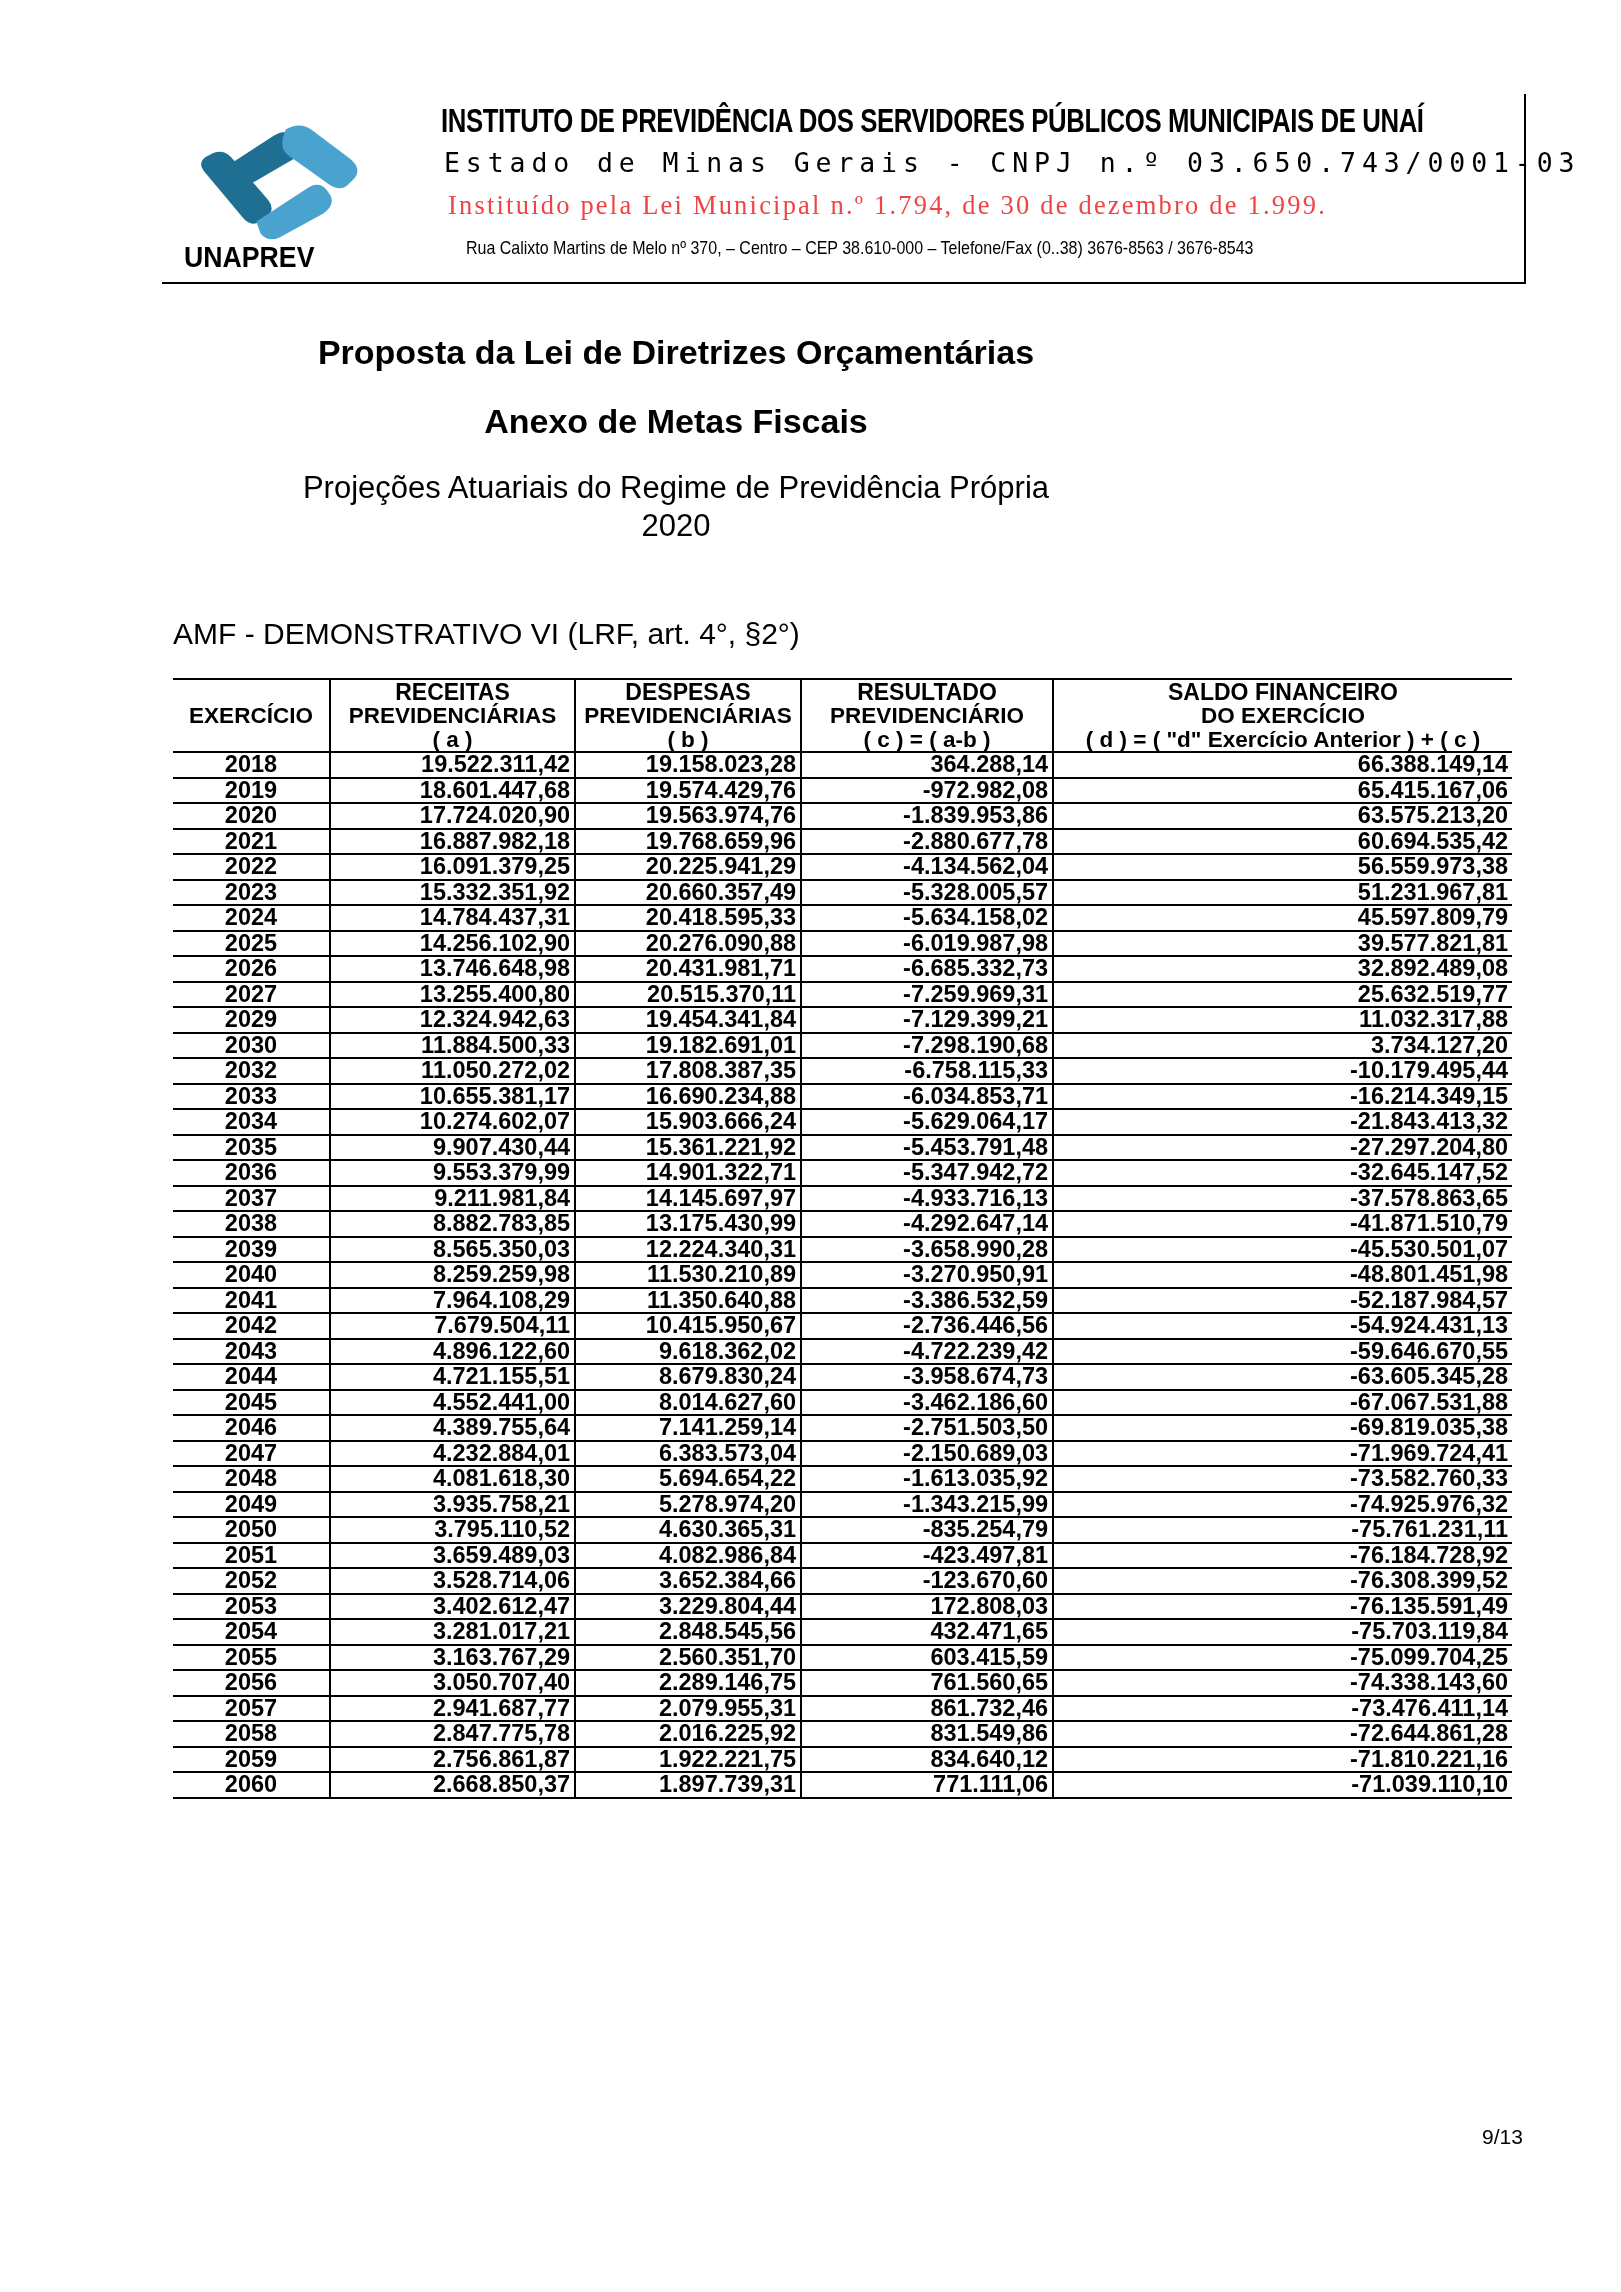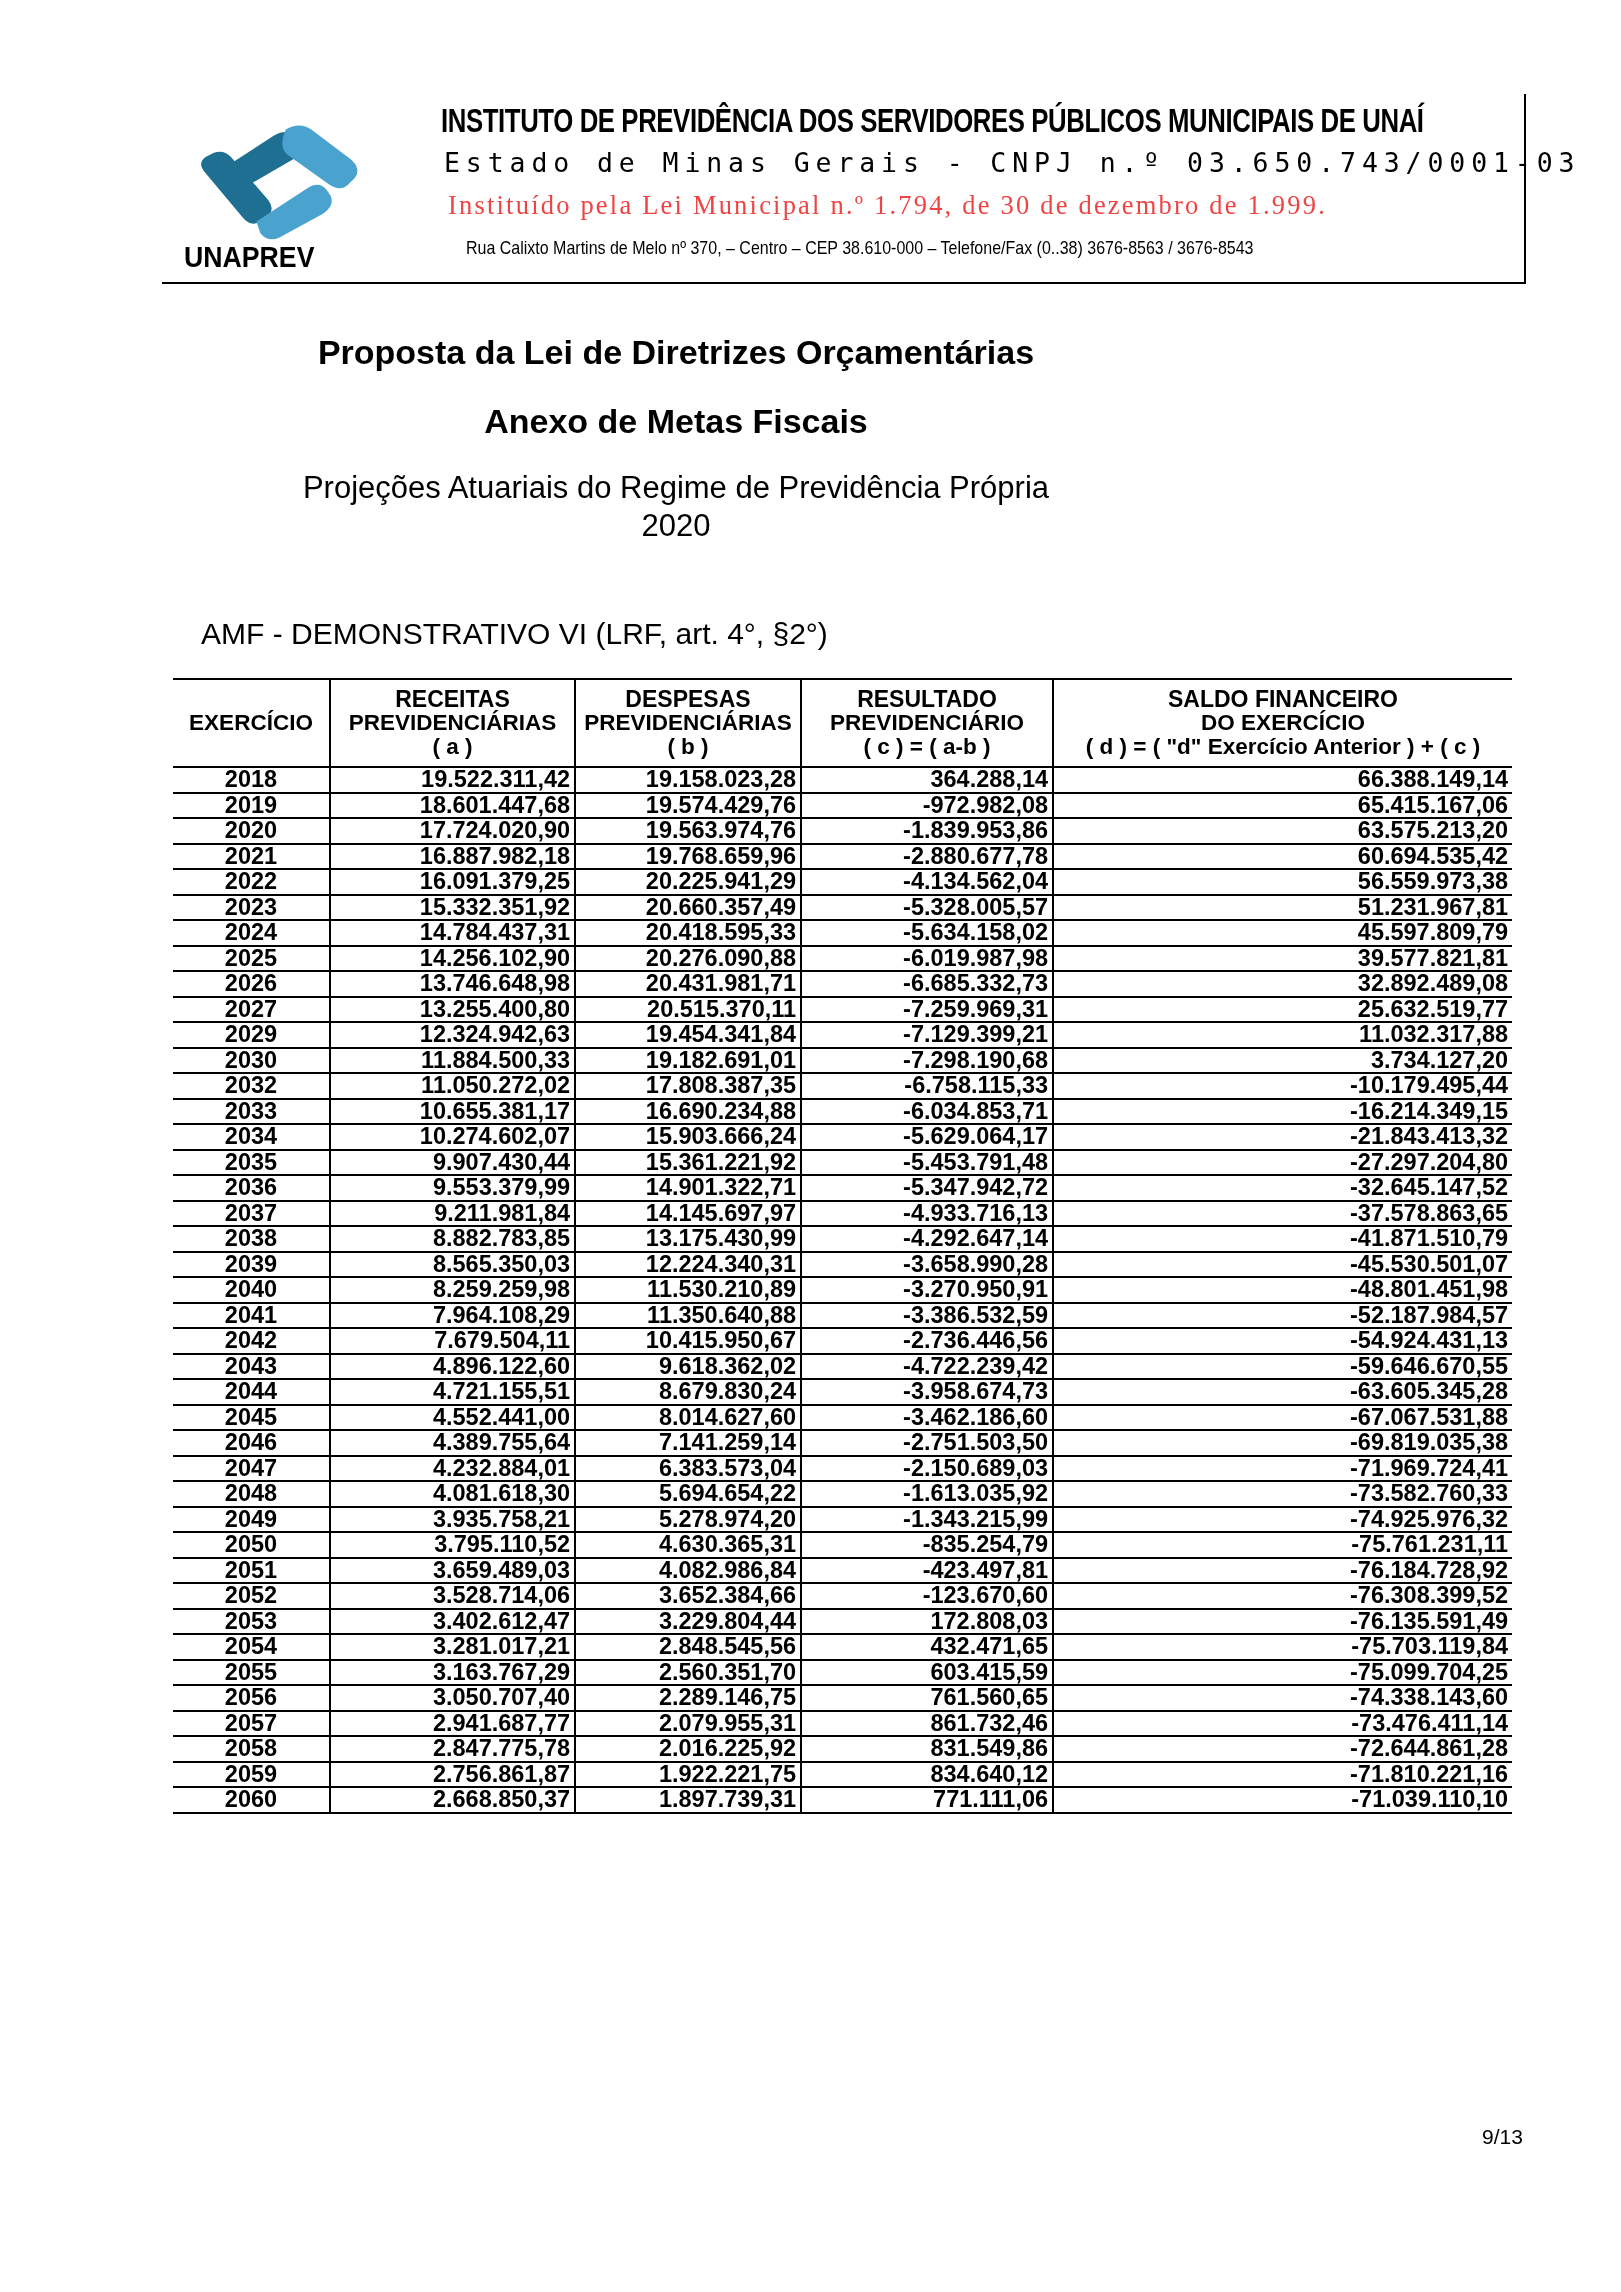--- a/index.html
+++ b/index.html
@@ -22,31 +22,31 @@
   .lh-address { position: absolute; left: 304px; top: 143px; font-size: 18.6px; white-space: nowrap;
                 transform: scaleX(0.86); transform-origin: left; }
 
   
   .titles { position: absolute; left: 0; width: 1352px; text-align: center; }
   .t1 { top: 333px; font-size: 34px; font-weight: bold; }
   .t2 { top: 402px; font-size: 34px; font-weight: bold; }
   .t3 { top: 470px; font-size: 31px; }
   .t4 { top: 508px; font-size: 31px; }
 
-  .demo-label { position: absolute; left: 173px; top: 617px; font-size: 30px; white-space: nowrap; margin-left: 28px; }
+  .demo-label { position: absolute; left: 173px; top: 617px; font-size: 30px; white-space: nowrap; }
 
   
   table.amf { position: absolute; left: 173px; top: 678px; width: 1339px; border-collapse: collapse;
               table-layout: fixed; }
   table.amf col.c0 { width: 157px; }
   table.amf col.c1 { width: 245px; }
   table.amf col.c2 { width: 226px; }
   table.amf col.c3 { width: 252px; }
   table.amf col.c4 { width: 459px; }
-  table.amf thead tr { height: 88px; }
+  table.amf thead tr { height: 73px; }
   table.amf th { border-top: 2.9px solid #000; border-bottom: 2.9px solid #000; font-weight: bold;
                  text-align: center; vertical-align: middle; padding: 0 2px; line-height: 1.05; }
   table.amf th + th, table.amf td + td { border-left: 2px solid #000; }
   .h-main { display: block; font-size: 23px; }
   .h-sub { display: block; font-size: 22.5px; }
   .h-formula { display: block; font-size: 22.5px; }
   .h-exercicio { font-size: 22.5px; }
   table.amf tbody tr { height: 24px; }
   table.amf td { border-bottom: 2.9px solid #000; font-size: 23.5px; font-weight: bold; padding: 0 3.9px;
                  white-space: nowrap; line-height: 1; }

